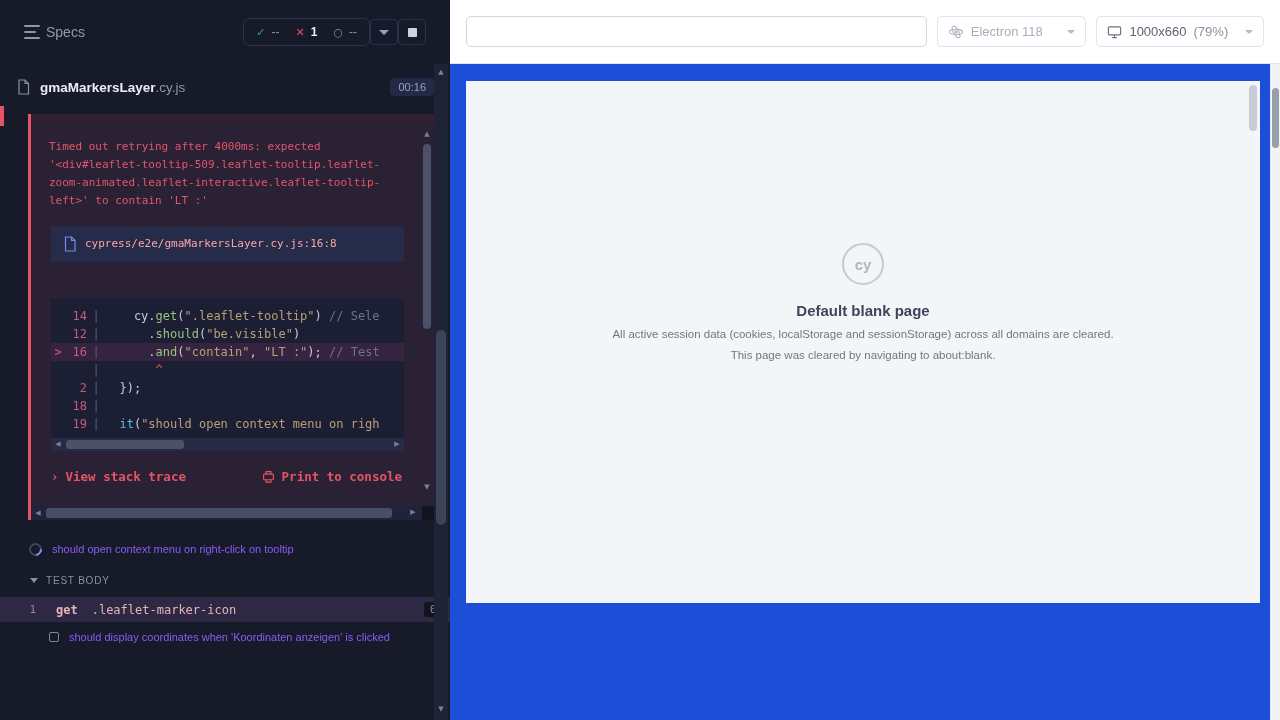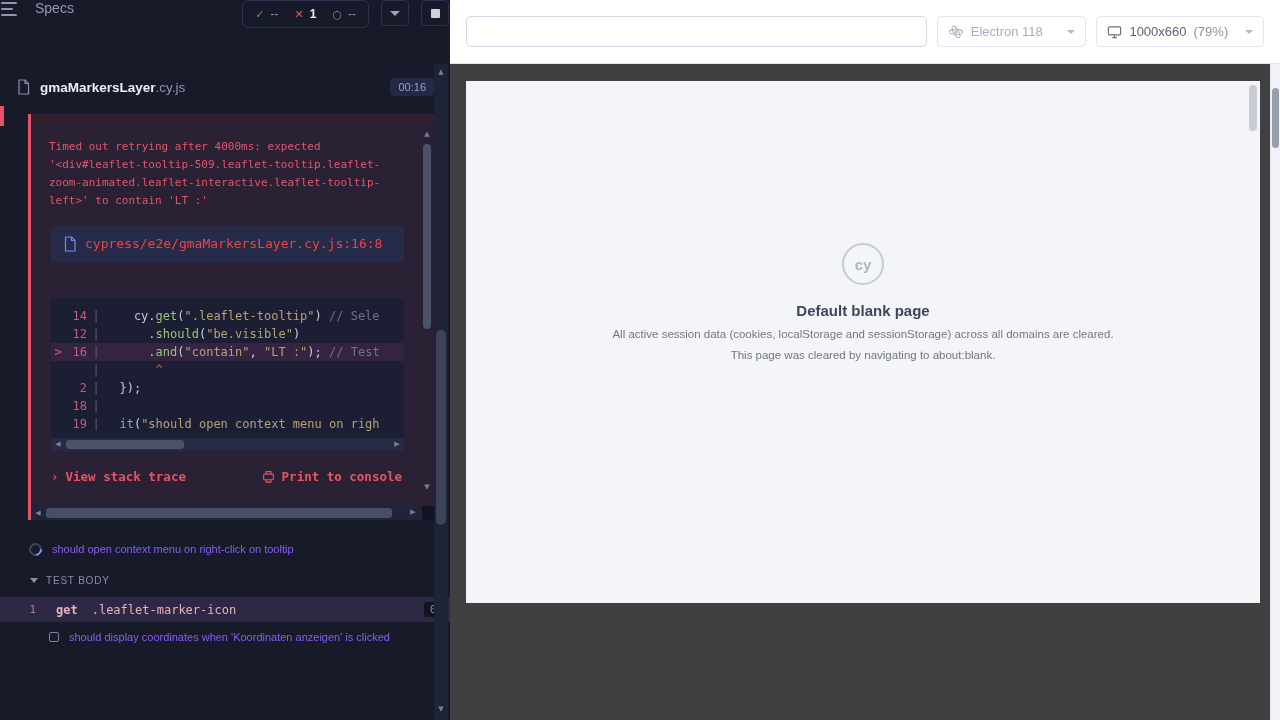--- a/index.html
+++ b/index.html
@@ -6,21 +6,21 @@
   html,body { width:1280px; height:720px; overflow:hidden; background:#e3e6ed;
               font-family:"Liberation Sans", sans-serif; }
   .mono { font-family:"DejaVu Sans Mono", monospace; }
   #app { position:relative; width:1280px; height:720px; }
 
   
   .sidebar { position:absolute; left:0; top:0; width:450px; height:720px;
              background:#171a28; overflow:hidden; }
   .fail-marker { position:absolute; left:0; top:106px; width:4px; height:20px; background:#e45464; }
 
-  .sb-header { height:64px; display:flex; align-items:flex-start; padding:0 1px; gap:12px; }
+  .sb-header { height:64px; display:flex; align-items:center; padding:0 24px; gap:0; }
   .menu-btn { width:22px; height:18px; display:flex; flex-direction:column; justify-content:space-between;
               padding:2px 0; cursor:pointer; background:none; border:none; }
   .menu-btn i { display:block; height:2px; background:#9095ad; border-radius:1px; }
   .menu-btn i:nth-child(1){width:16px} .menu-btn i:nth-child(2){width:12px} .menu-btn i:nth-child(3){width:16px}
   .specs-label { color:#9499b0; font-size:14px; }
   .stats { margin-left:auto; display:flex; align-items:center; gap:16px;
            border:1px solid #2c3150; border-radius:6px; padding:5px 12px; height:28px; }
   .stat { display:flex; align-items:center; gap:6px; font-size:12px; }
   .stat .glyph { font-style:normal; font-family:"DejaVu Sans",sans-serif; font-size:11px; }
   .glyph.pass { color:#2ca87a; } .glyph.fail { color:#e45464; font-weight:bold; } .glyph.pend { color:#9095ad; }
@@ -40,21 +40,21 @@
               padding:3px 8px; border-radius:4px; }
 
   
   .attempt { margin:4px 14px 0 28px; border-left:3px solid #e45464; background:#2b2134; position:relative; }
   .attempt-top { height:8px; background:#33202f; }
   .err-msg { padding:16px 34px 12px 18px; color:#e2566c; font-family:"DejaVu Sans Mono",monospace;
              font-size:11px; line-height:18px; overflow-wrap:anywhere; }
 
   .code-frame { margin:4px 32px 0 20px; }
   .cf-head { background:#262b49; padding:9px 12px; display:flex; gap:8px; border-radius:2px 2px 0 0; }
-  .cf-link { color:#ef4444; font-family:"DejaVu Sans Mono",monospace; font-size:13px;
+  .cf-link { color:#fca5a5; font-family:"DejaVu Sans Mono",monospace; font-size:11px;
              line-height:18px; word-break:break-all; cursor:pointer; }
   .cf-body { background:#1c1f33; padding:9px 0 5px; font-family:"DejaVu Sans Mono",monospace;
              font-size:12px; line-height:18px; color:#c5cadf; overflow:hidden;margin-top:36px; }
   .code-line { display:flex; white-space:pre; height:18px; }
   .code-line.hl { background:#342440; }
   .gut-arrow { width:14px; text-align:center; color:#e45464; flex:none; }
   .gut-num { width:22px; text-align:right; color:#c65b7c; flex:none; }
   .gut-pipe { width:18px; text-align:center; color:#565d80; flex:none; }
   .code-text { flex:1; overflow:hidden; }
   .fn { color:#98c379; } .str { color:#b6a077; } .com { color:#6b718e; }
@@ -114,21 +114,21 @@
   .url-input { width:462px; height:31px; border:1px solid #d4d7e3; border-radius:5px;
                padding:0 10px; font-size:13px; color:#43465a; outline:none; background:#fff; }
   .select { height:31px; border:1px solid #e2e4ee; border-radius:5px; background:#fff;
             display:flex; align-items:center; gap:7px; padding:0 10px; font-size:13px; cursor:pointer; }
   .browser-select { width:150px; color:#a9adbc; }
   .viewport-select { margin-left:auto; width:168px; color:#5f6372; }
   .vp-zoom { color:#8d919f; }
   .sel-chev { width:0; height:0; border-left:4px solid transparent; border-right:4px solid transparent;
               border-top:4px solid #b6bac6; margin-left:auto; }
 
-  .stage { position:absolute; left:0; right:0; top:64px; bottom:0; background:#404040; }
+  .stage { position:absolute; left:0; right:0; top:64px; bottom:0; background:#1d4ed8; }
   .aut-frame { position:absolute; left:16px; top:17px; width:794px; height:522px; background:#f4f5f9; }
   .blank-page { height:100%; display:flex; flex-direction:column; align-items:center;
                 justify-content:center; padding-bottom:78px; text-align:center; }
   .cy-logo { width:42px; height:42px; border:2px solid #c6c9d6; border-radius:50%; color:#b0b4c2;
              font-size:15px; font-weight:bold; display:flex; align-items:center; justify-content:center; }
   .bp-title { margin-top:17px; font-size:15px; font-weight:bold; color:#42455a; }
   .bp-line { margin-top:7px; font-size:11.5px; color:#73767f; line-height:1.4; }
   .bp-line + .bp-line { margin-top:4px; }
   .aut-thumb { position:absolute; right:3px; top:4px; width:8px; height:46px; background:#c9ccd7; border-radius:4px; cursor:pointer; }
 

